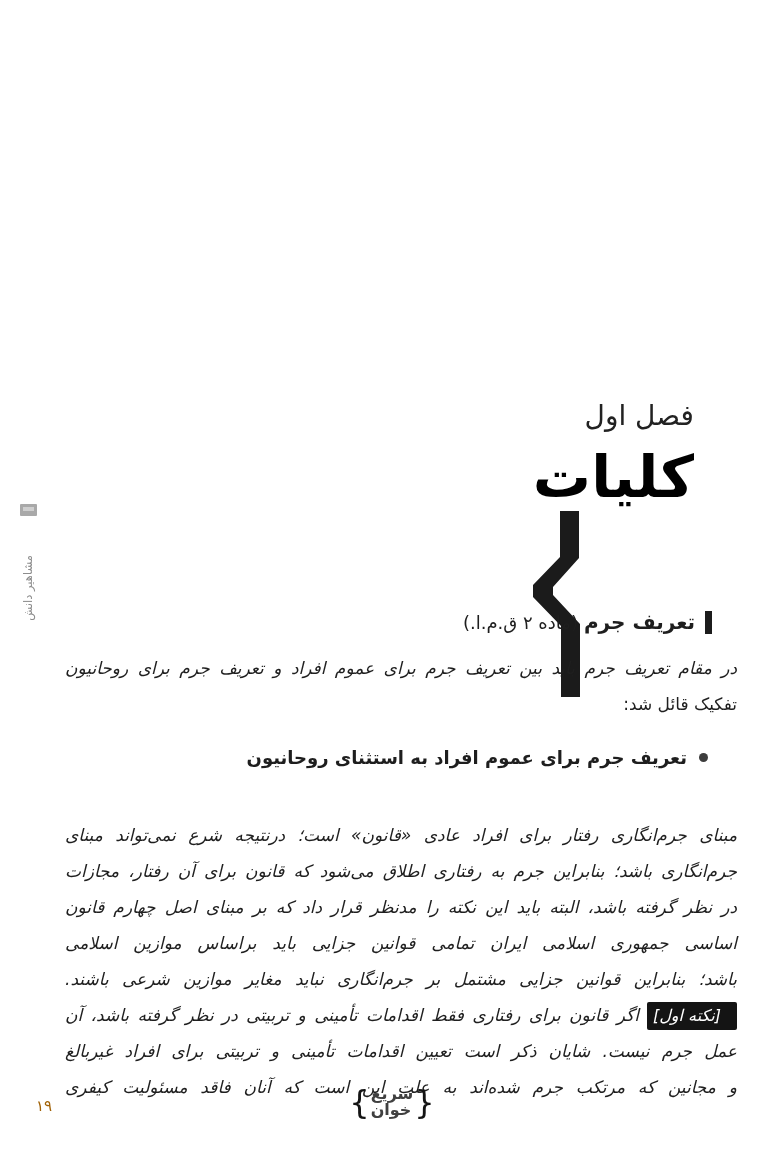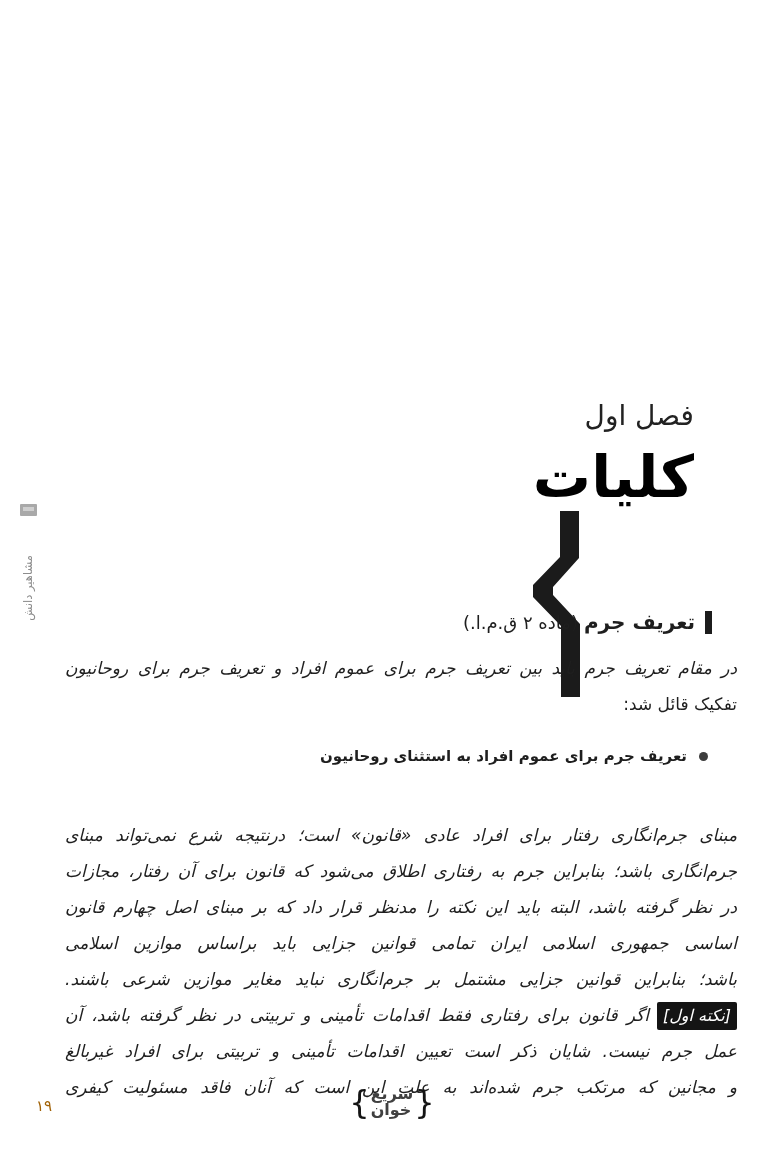--- a/index.html
+++ b/index.html
@@ -66,26 +66,26 @@
 
   .bullet-heading {
     top:747px; right:76px; left:65px;
     display:flex; align-items:center; direction:rtl;
     white-space:nowrap;
   }
   .bullet-dot {
     width:9px; height:9px; border-radius:50%;
     background:#3d3d3d; margin-left:12px; flex:0 0 auto;
   }
-  .bullet-label { font-size:15px; font-weight:700; }
+  .bullet-label { font-size:18px; font-weight:700; }
 
   .note-chip {
     display:inline-block;
     background:#141414; color:#ffffff;
-    padding:0 6px 1px 6px;
+    padding:0 16px 1px 6px;
     margin-left:8px;
     border-radius:2px;
     line-height:27px;
     font-size:16px;
   }
 
   
   .page-number { left:36px; top:1097px; font-size:15px; color:#a16207; }
   .footer-logo {
     left:50%; top:1086px; transform:translateX(-50%);

